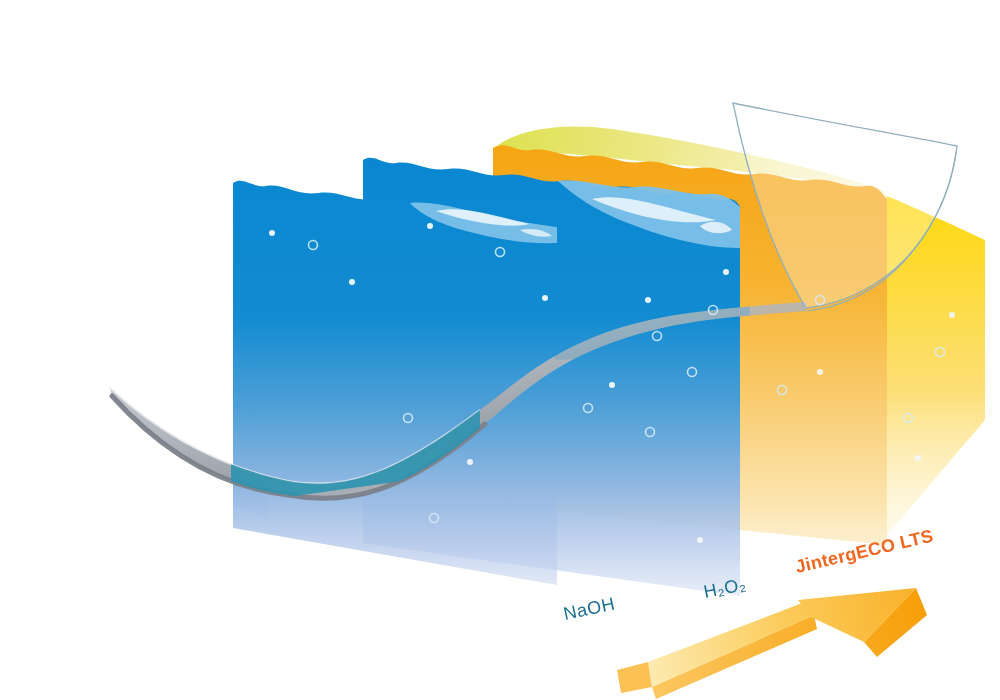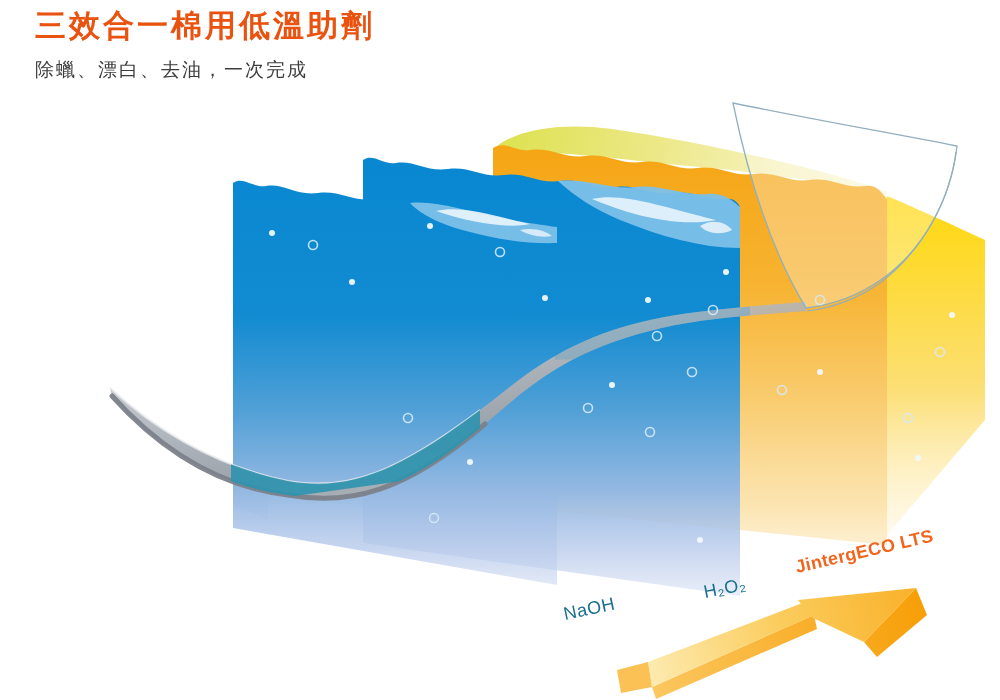--- a/index.html
+++ b/index.html
@@ -15,24 +15,20 @@
   .hdr p{margin:13px 0 0 0;font-size:19px;color:var(--subtitle-gray);letter-spacing:2px;}
   svg{position:absolute;left:0;top:0;}
   .bath-label{font-size:18px;fill:var(--bath-label-teal);letter-spacing:0.5px;}
   .product-label{font-size:18px;font-weight:700;fill:var(--product-orange);letter-spacing:0.3px;}
 </style>
 </head>
 <body>
 
 <div class="stage">
 
-  <div class="hdr">
-    <h1>三效合一棉用低溫助劑</h1>
-    <p>除蠟、漂白、去油，一次完成</p>
-  </div>
 
   <svg width="1000" height="700" viewBox="0 0 1000 700">
     <defs>
       <linearGradient id="blueFront" gradientUnits="userSpaceOnUse" x1="0" y1="170" x2="0" y2="625">
         <stop offset="0" stop-color="#0988D1"></stop>
         <stop offset="0.32" stop-color="#128BD1"></stop>
         <stop offset="0.52" stop-color="#4E9FD6"></stop>
         <stop offset="0.70" stop-color="#93B8E2"></stop>
         <stop offset="0.84" stop-color="#BCCDEC" stop-opacity="0.8"></stop>
         <stop offset="1" stop-color="#D9E2F5" stop-opacity="0.25"></stop>

